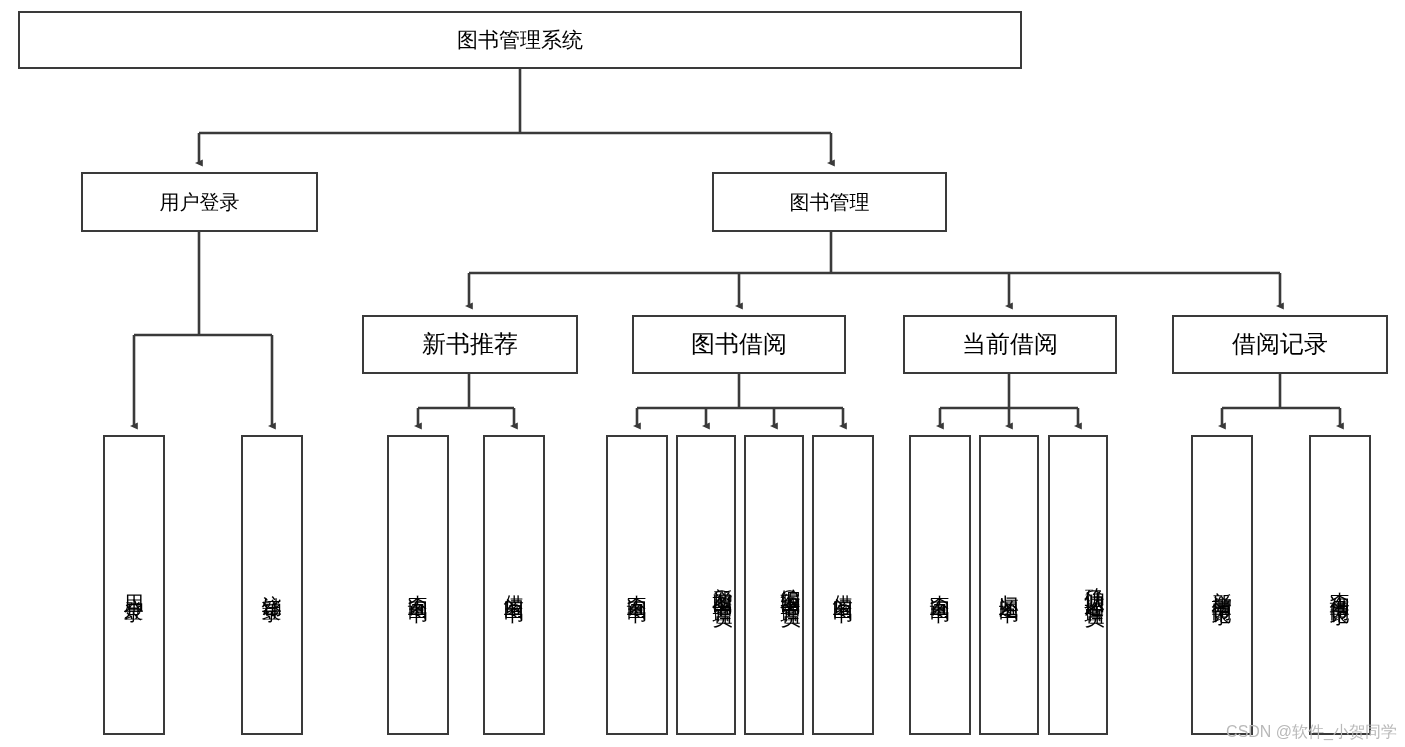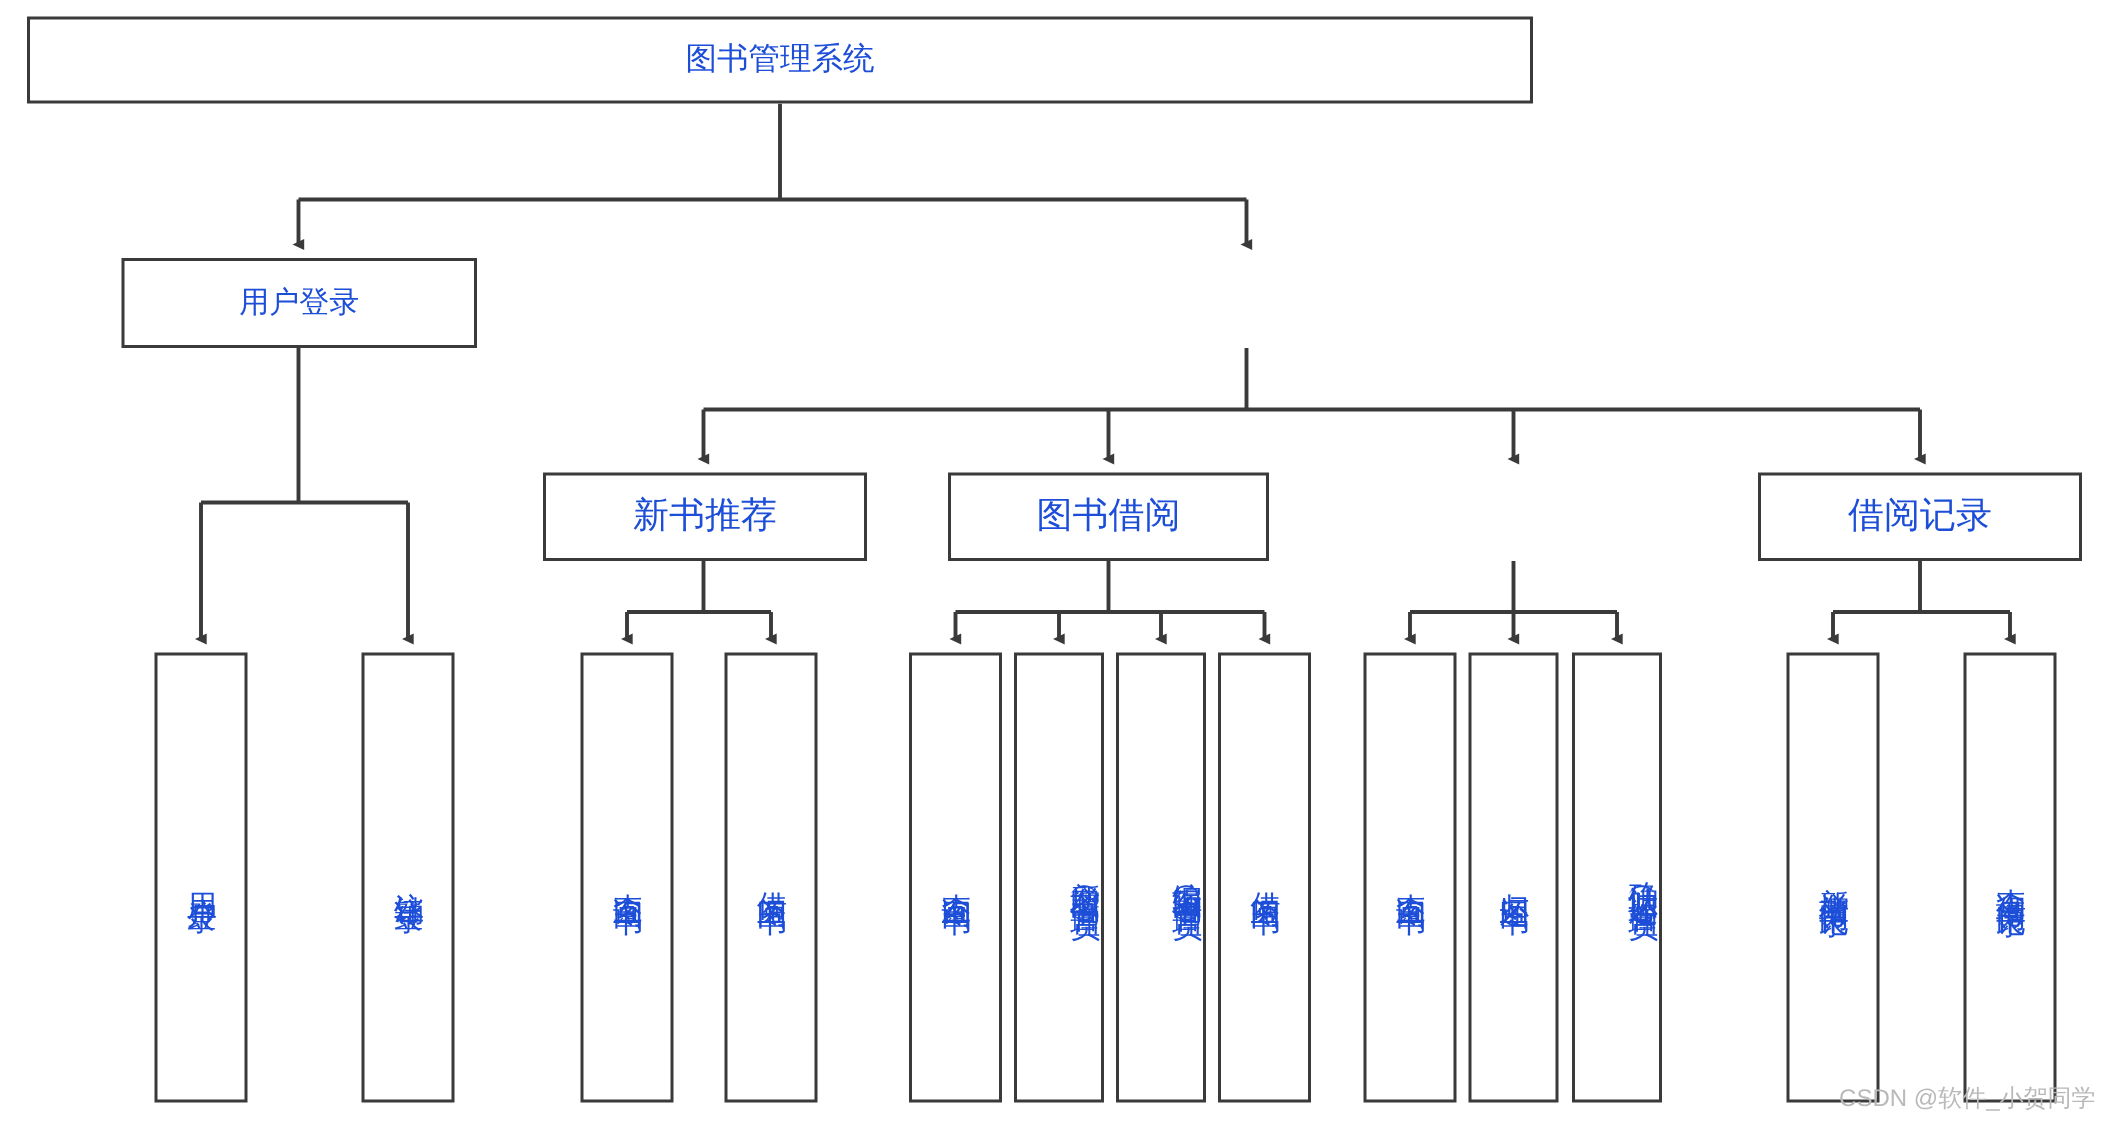--- a/index.html
+++ b/index.html
@@ -21,21 +21,21 @@
     top: 0;
     width: 1405px;
     height: 747px;
     pointer-events: none;
   }
   .node {
     position: absolute;
     box-sizing: border-box;
     border: 2.5px solid #3a3a3a;
     background: #ffffff;
-    color: #1d4ed8;
+    color: #000000;
     display: flex;
     align-items: center;
     justify-content: center;
     text-align: left;
     line-height: 1.12;
     z-index: 2;
   }
   .node.level0 { font-size: 21px; }
   .node.level1 { font-size: 20px; }
   .node.level2 { font-size: 24px; }
@@ -115,26 +115,32 @@
     </g>
   </svg>
 
   <div class="node level0" style="left:18px; top:11px; width:1004px; height:58px;">
     <span>图书管理系统</span>
   </div>
 
   <div class="node level1" style="left:81px; top:172px; width:237px; height:60px;">
     <span>用户登录</span>
   </div>
+  <div class="node level1" style="left:712px; top:172px; width:235px; height:60px;">
+    <span>图书管理</span>
+  </div>
 
   <div class="node level2" style="left:362px; top:315px; width:216px; height:59px;">
     <span>新书推荐</span>
   </div>
   <div class="node level2" style="left:632px; top:315px; width:214px; height:59px;">
     <span>图书借阅</span>
+  </div>
+  <div class="node level2" style="left:903px; top:315px; width:214px; height:59px;">
+    <span>当前借阅</span>
   </div>
   <div class="node level2" style="left:1172px; top:315px; width:216px; height:59px;">
     <span>借阅记录</span>
   </div>
 
   <div class="node leaf align-center" style="left:103px; top:435px; width:62px; height:300px;">
     <span>用户登录</span>
   </div>
   <div class="node leaf align-center" style="left:241px; top:435px; width:62px; height:300px;">
     <span>注销登录</span>

